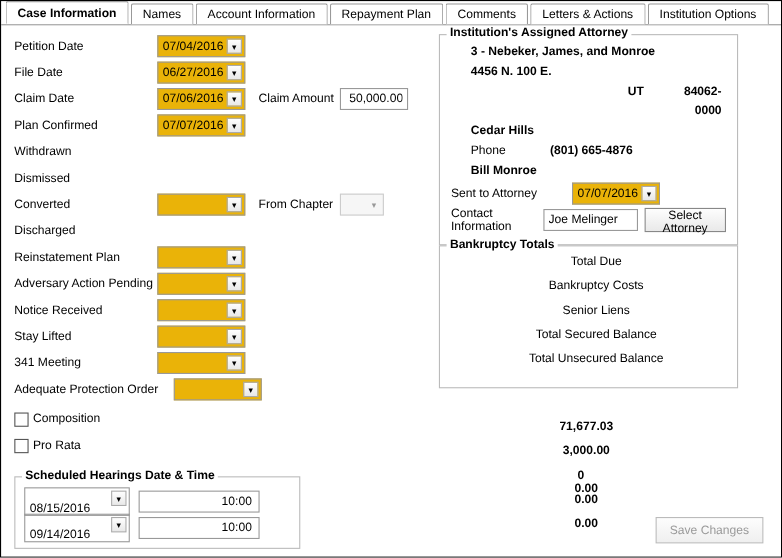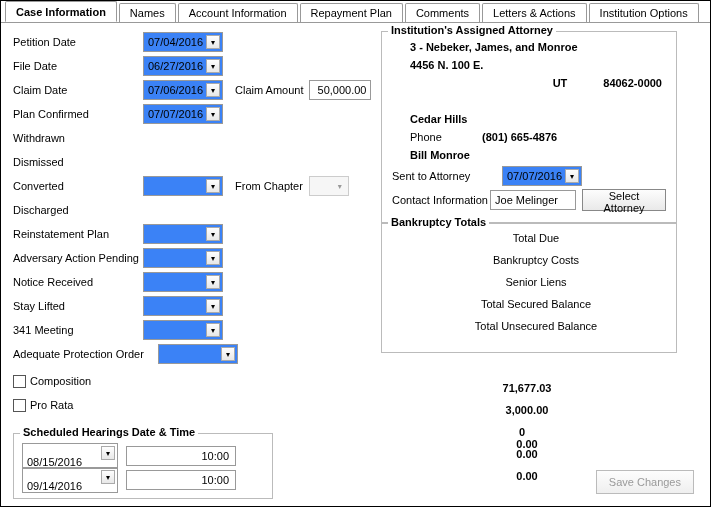--- a/index.html
+++ b/index.html
@@ -59,21 +59,21 @@
   }
   .lbl {
     width: 130px;
     font-size: 11px;
   }
   .date-select, .std-select {
     width: 80px;
     height: 20px;
     font-size: 11px;
     border: 1px solid #999;
-    background: #3b82f6;
+    background: #eab308;
     display: inline-flex;
     align-items: center;
     padding: 0 4px;
     position: relative;
   }
   .date-select .caret, .std-select .caret, .hearing-date .caret {
     position: absolute;
     right: 2px;
     top: 2px;
     width: 14px;
@@ -128,23 +128,23 @@
   }
   .chk {
     width: 13px;
     height: 13px;
     border: 1px solid #555;
     margin-right: 4px;
     background: #fff;
   }
   .right-panel {
     position: absolute;
-    left: 380px;
+    left: 398px;
     top: 8px;
-    width: 296px;
+    width: 272px;
   }
   .attorney-box {
     border: 1px solid #bbb;
     padding: 6px 10px 10px 10px;
     position: relative;
   }
   .box-title {
     font-weight: bold;
     font-size: 11px;
     position: absolute;

